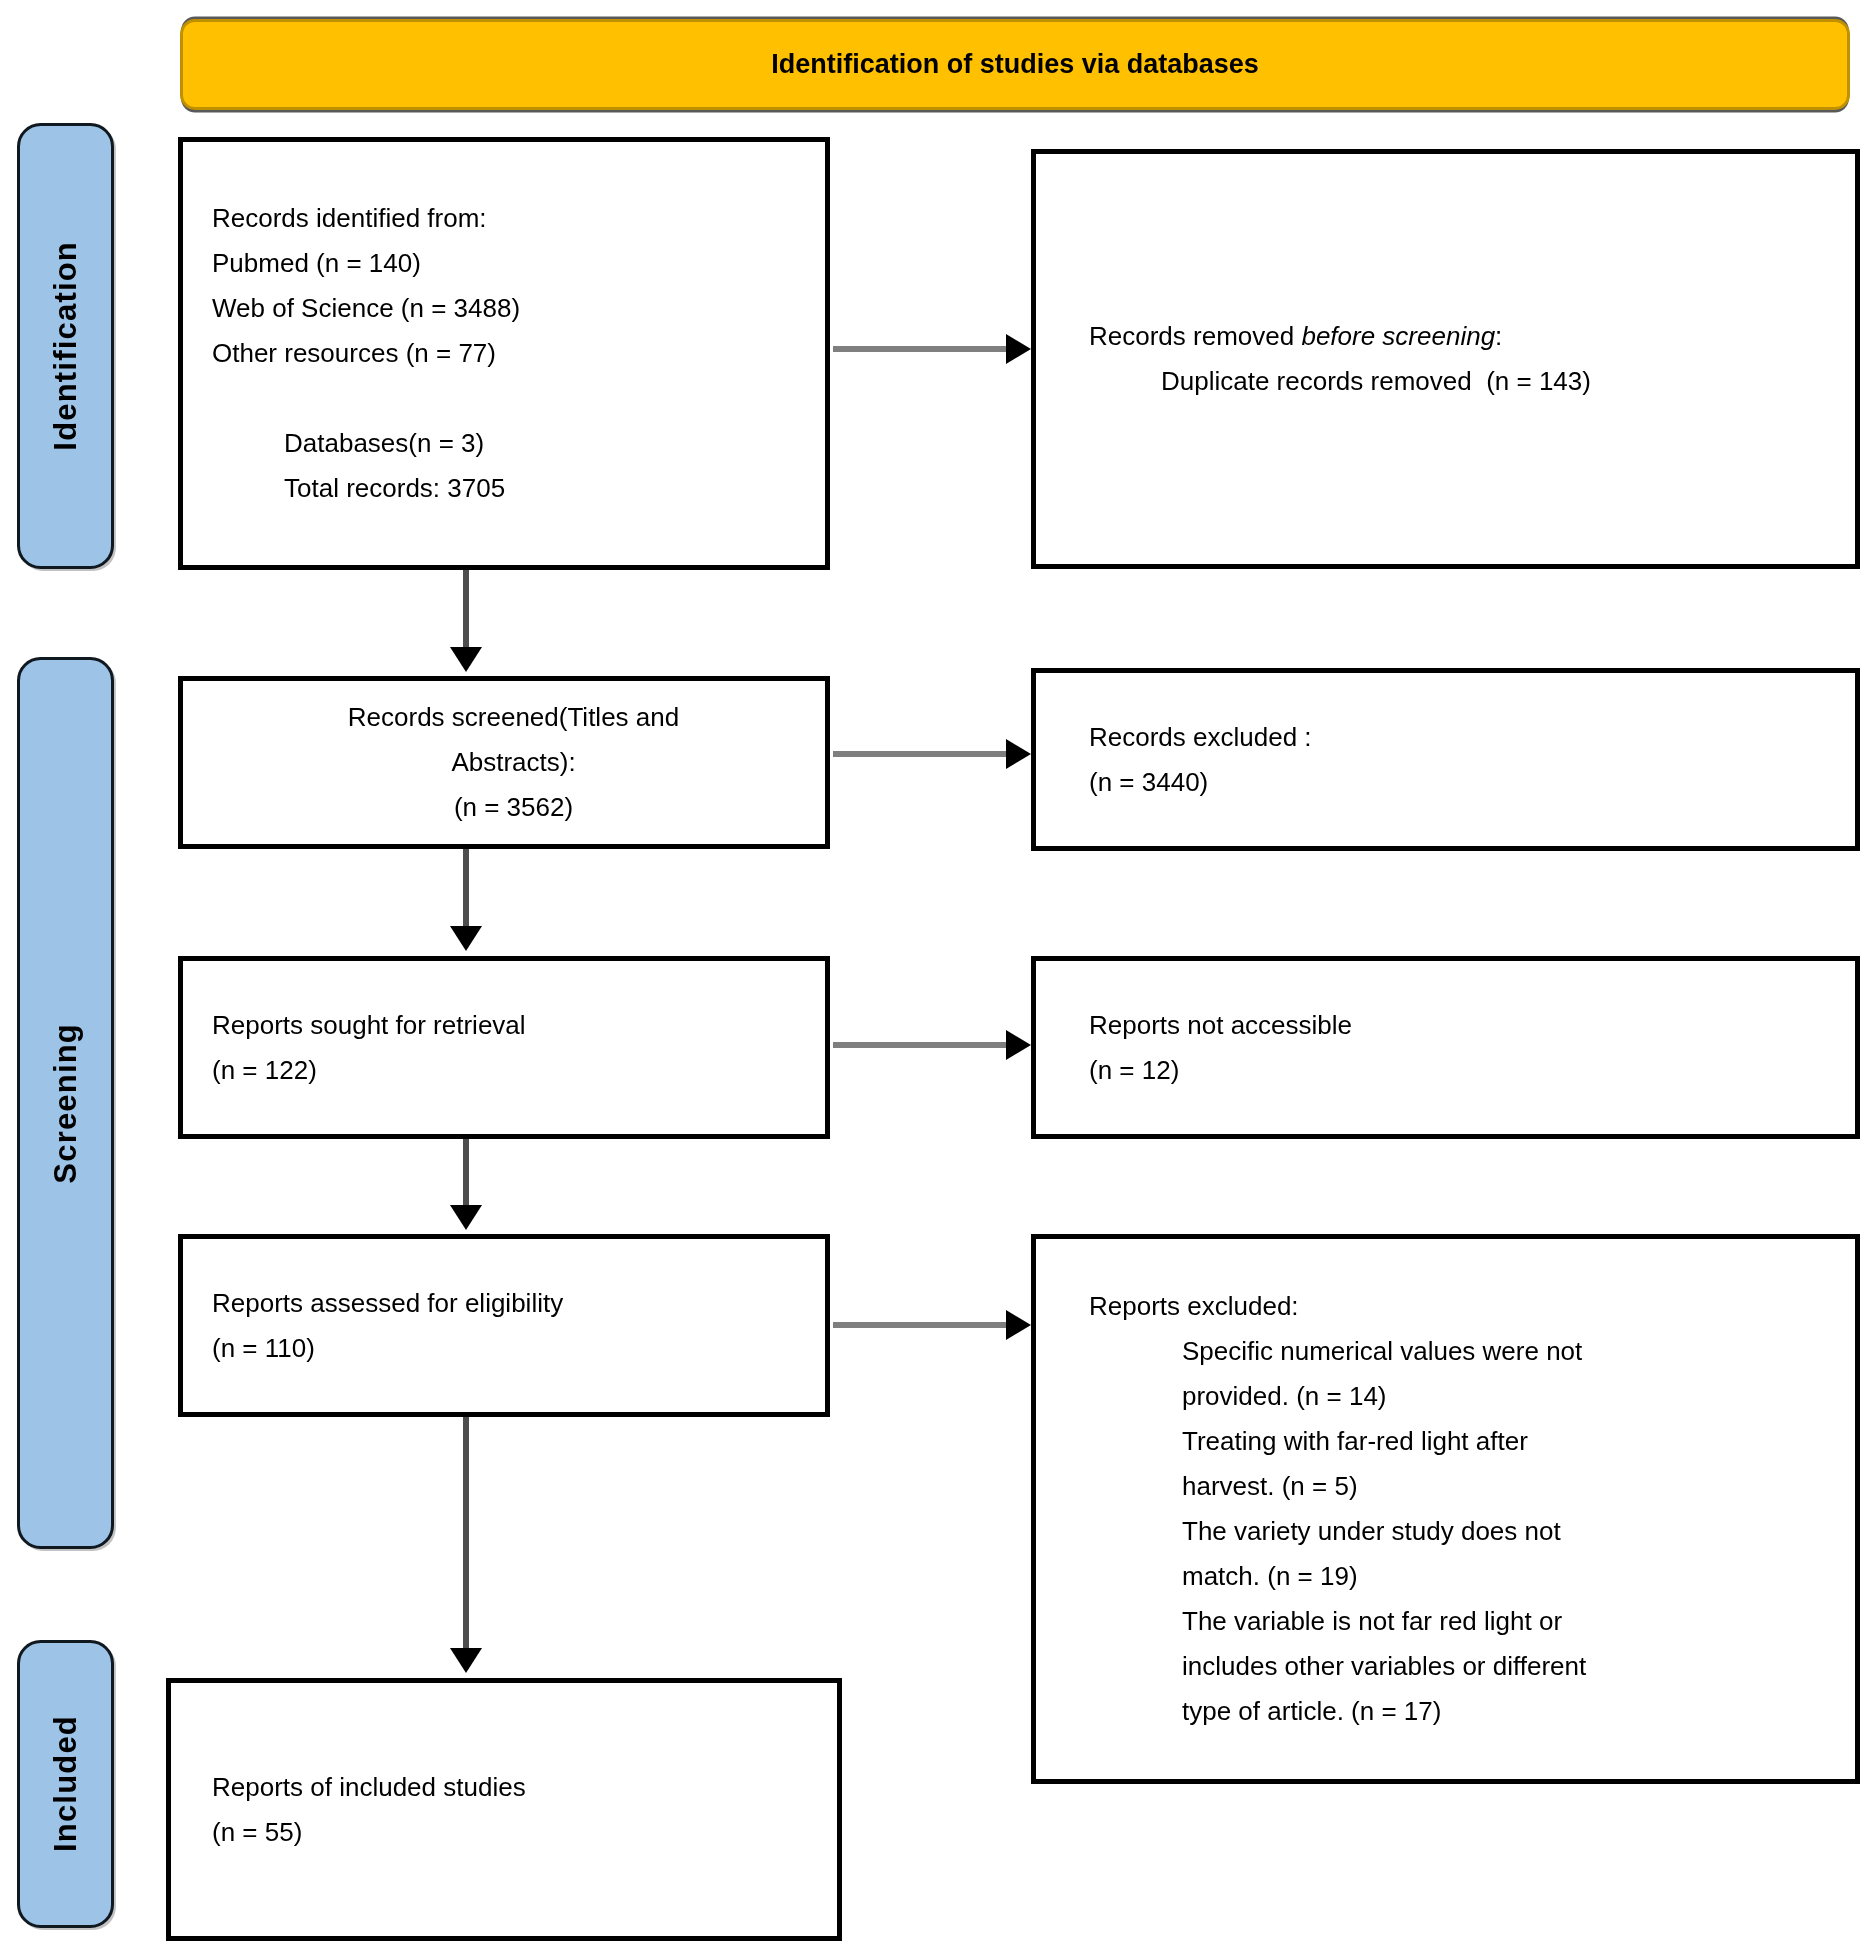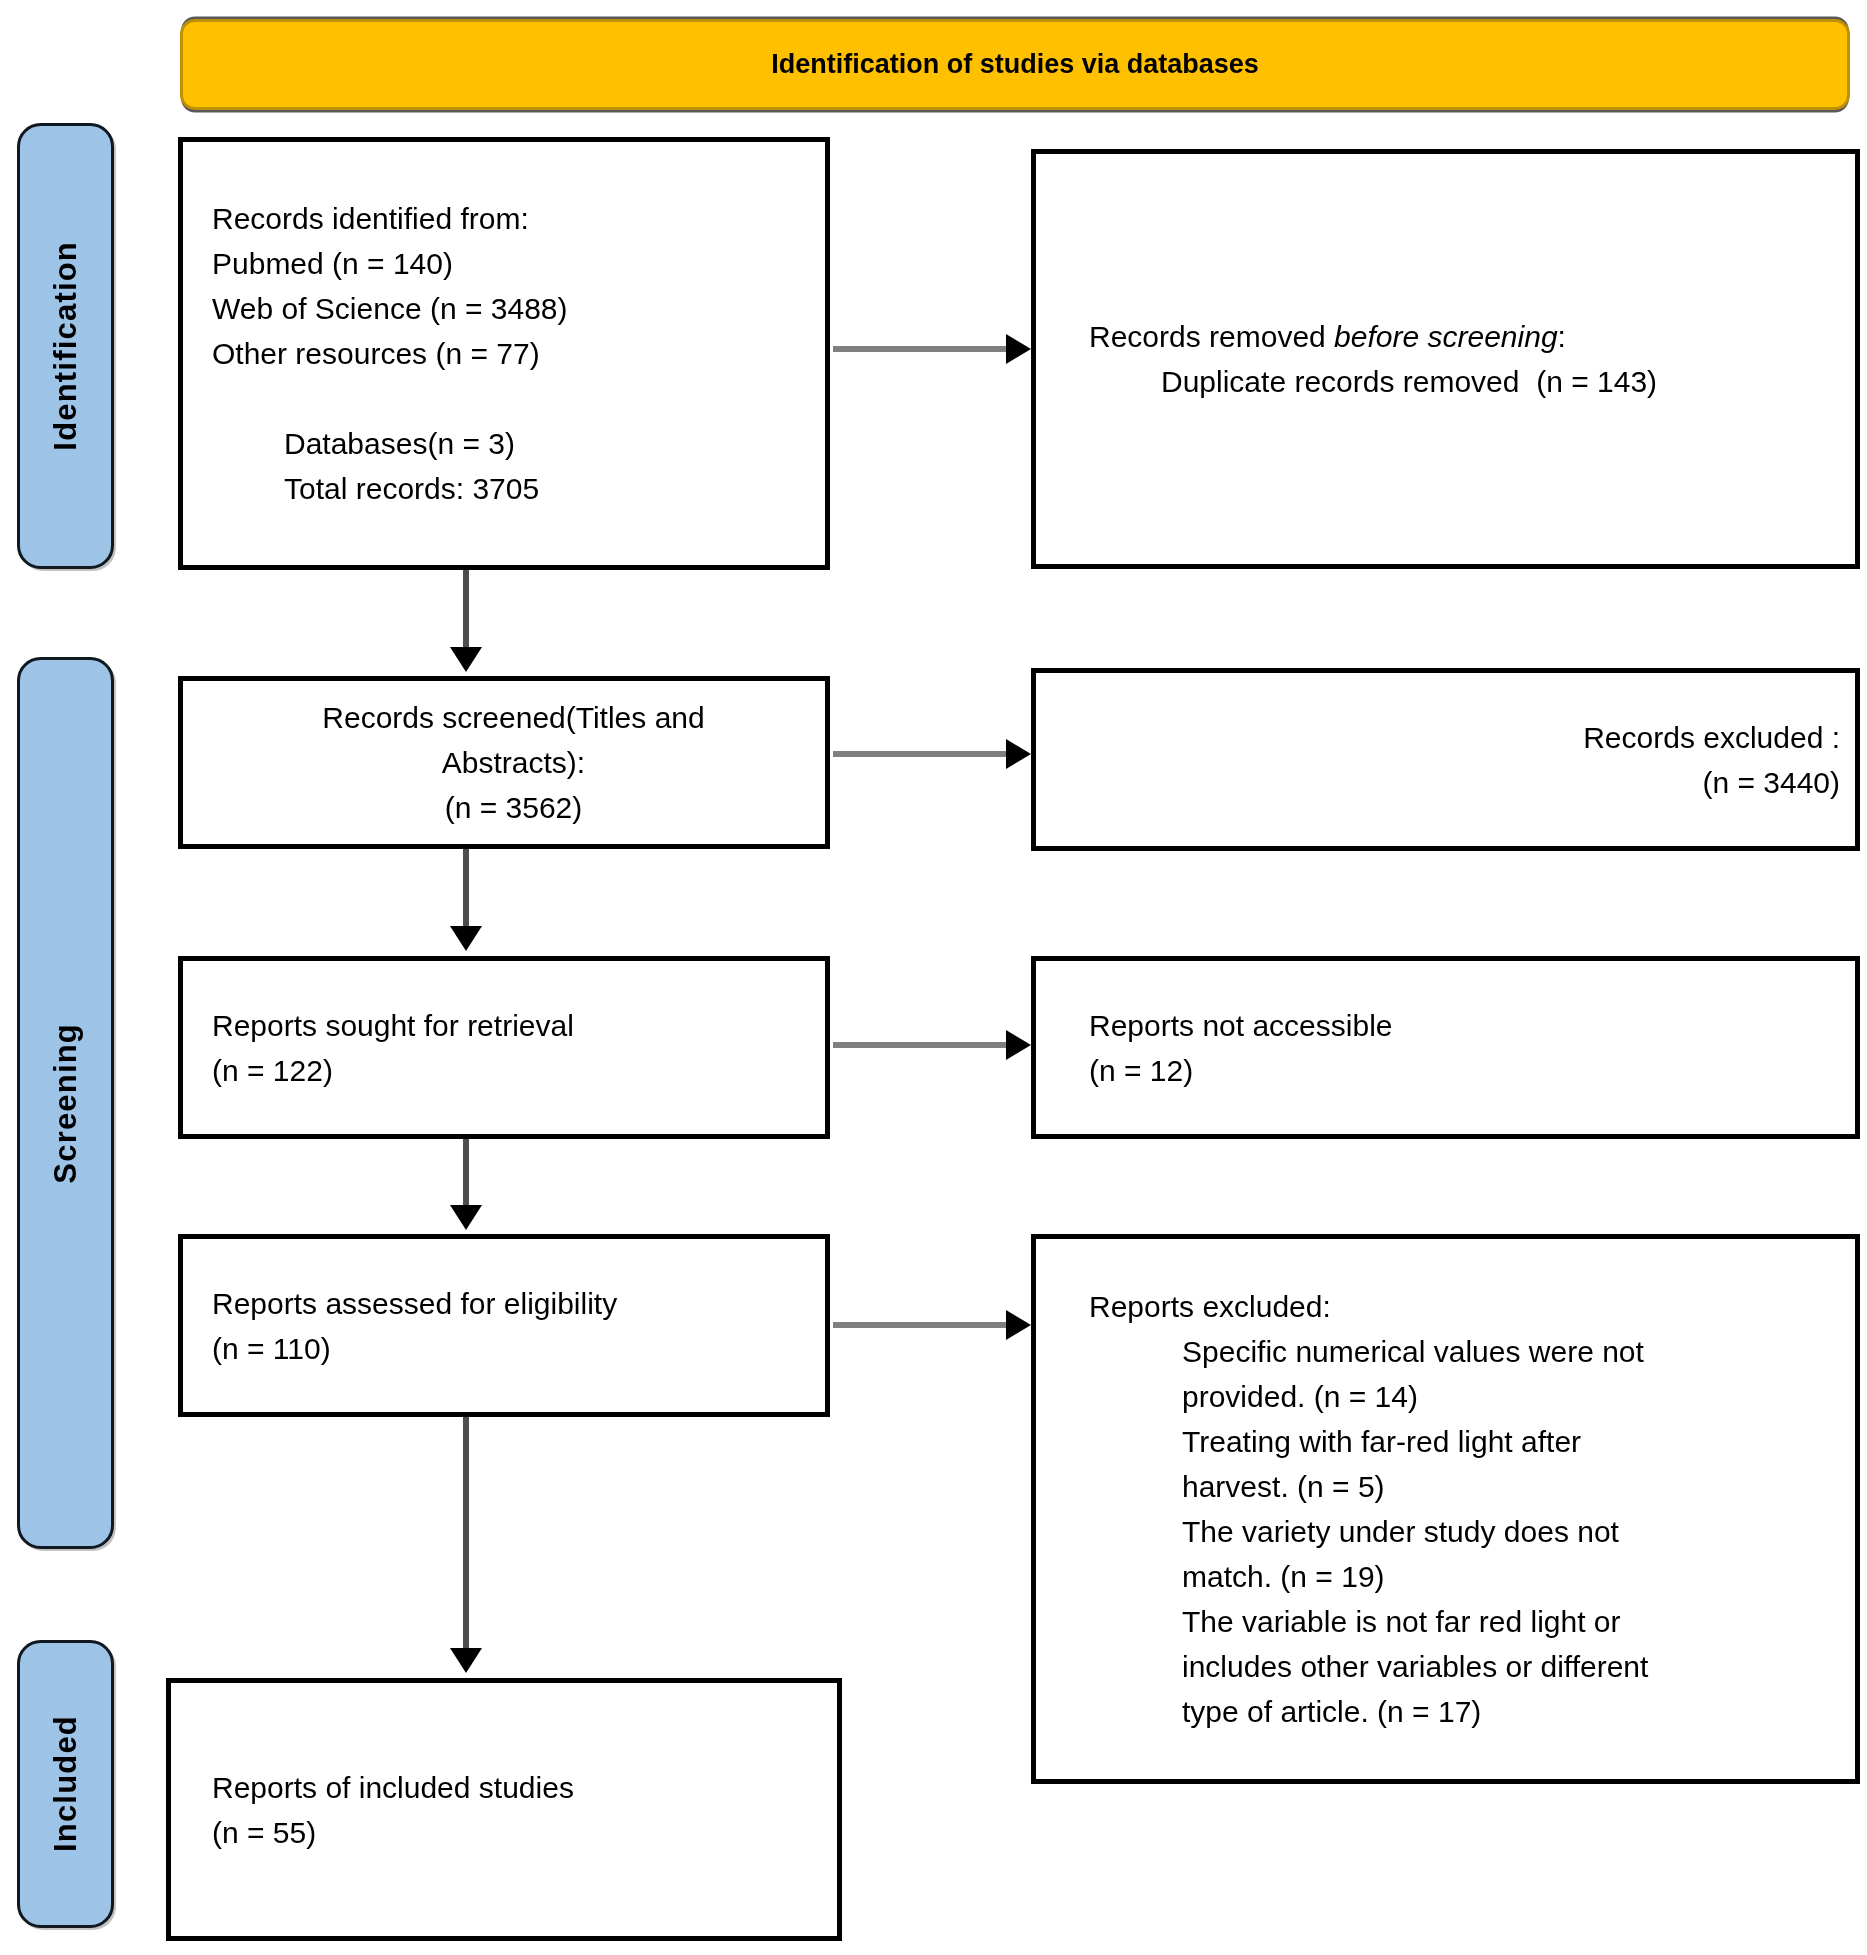--- a/index.html
+++ b/index.html
@@ -41,31 +41,31 @@
   #stage-identification { top: 123px; height: 446px; }
   #stage-screening      { top: 657px; height: 892px; }
   #stage-included       { top: 1640px; height: 288px; }
 
   
   .box {
     position: absolute;
     background: #ffffff;
     border: 5.6px solid var(--box-border, #000);
     display: flex; flex-direction: column; justify-content: center;
-    font-size: 30px; line-height: 45px;
+    font-size: 26px; line-height: 45px;
   }
   .ln { white-space: pre-wrap; }
 
   #boxA  { left: 178px;  top: 137px;  width: 652px; height: 433px; padding-left: 29px; padding-right: 10px; }
   #boxB  { left: 178px;  top: 676px; width: 652px; height: 173px; padding-left: 29px; padding-right: 10px; text-align: center; }
   #boxC  { left: 178px;  top: 956px; width: 652px; height: 183px; padding-left: 29px; padding-right: 10px; }
   #boxD  { left: 178px;  top: 1234px; width: 652px; height: 183px; padding-left: 29px; padding-right: 10px; }
   #boxE  { left: 166px;  top: 1678px; width: 676px; height: 263px; padding-left: 41px; padding-right: 10px; }
   #boxR1 { left: 1031px; top: 149px;  width: 829px; height: 420px; padding-left: 53px; padding-right: 15px; }
-  #boxR2 { left: 1031px; top: 668px; width: 829px; height: 183px; padding-left: 53px; padding-right: 15px; text-align: right; }
+  #boxR2 { left: 1031px; top: 668px; width: 829px; height: 183px; padding-left: 53px; padding-right: 15px; }
   #boxR3 { left: 1031px; top: 956px; width: 829px; height: 183px; padding-left: 53px; padding-right: 15px; }
   #boxR4 { left: 1031px; top: 1234px; width: 829px; height: 550px; padding-left: 53px; padding-right: 15px; }
 
   .indentA  { padding-left: 72px; }
   .gap      { margin-top: 45px; }
   .indentR1 { padding-left: 72px; }
   .indentR4 { padding-left: 93px; }
   .it       { font-style: italic; }
 
   

